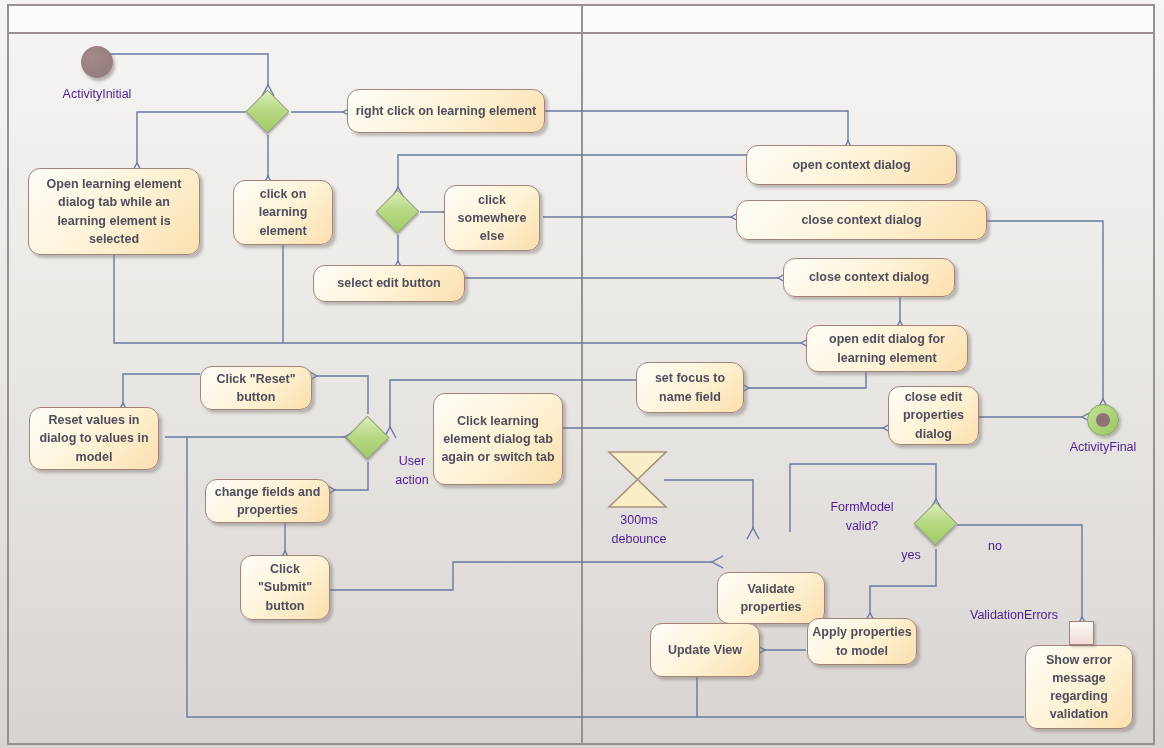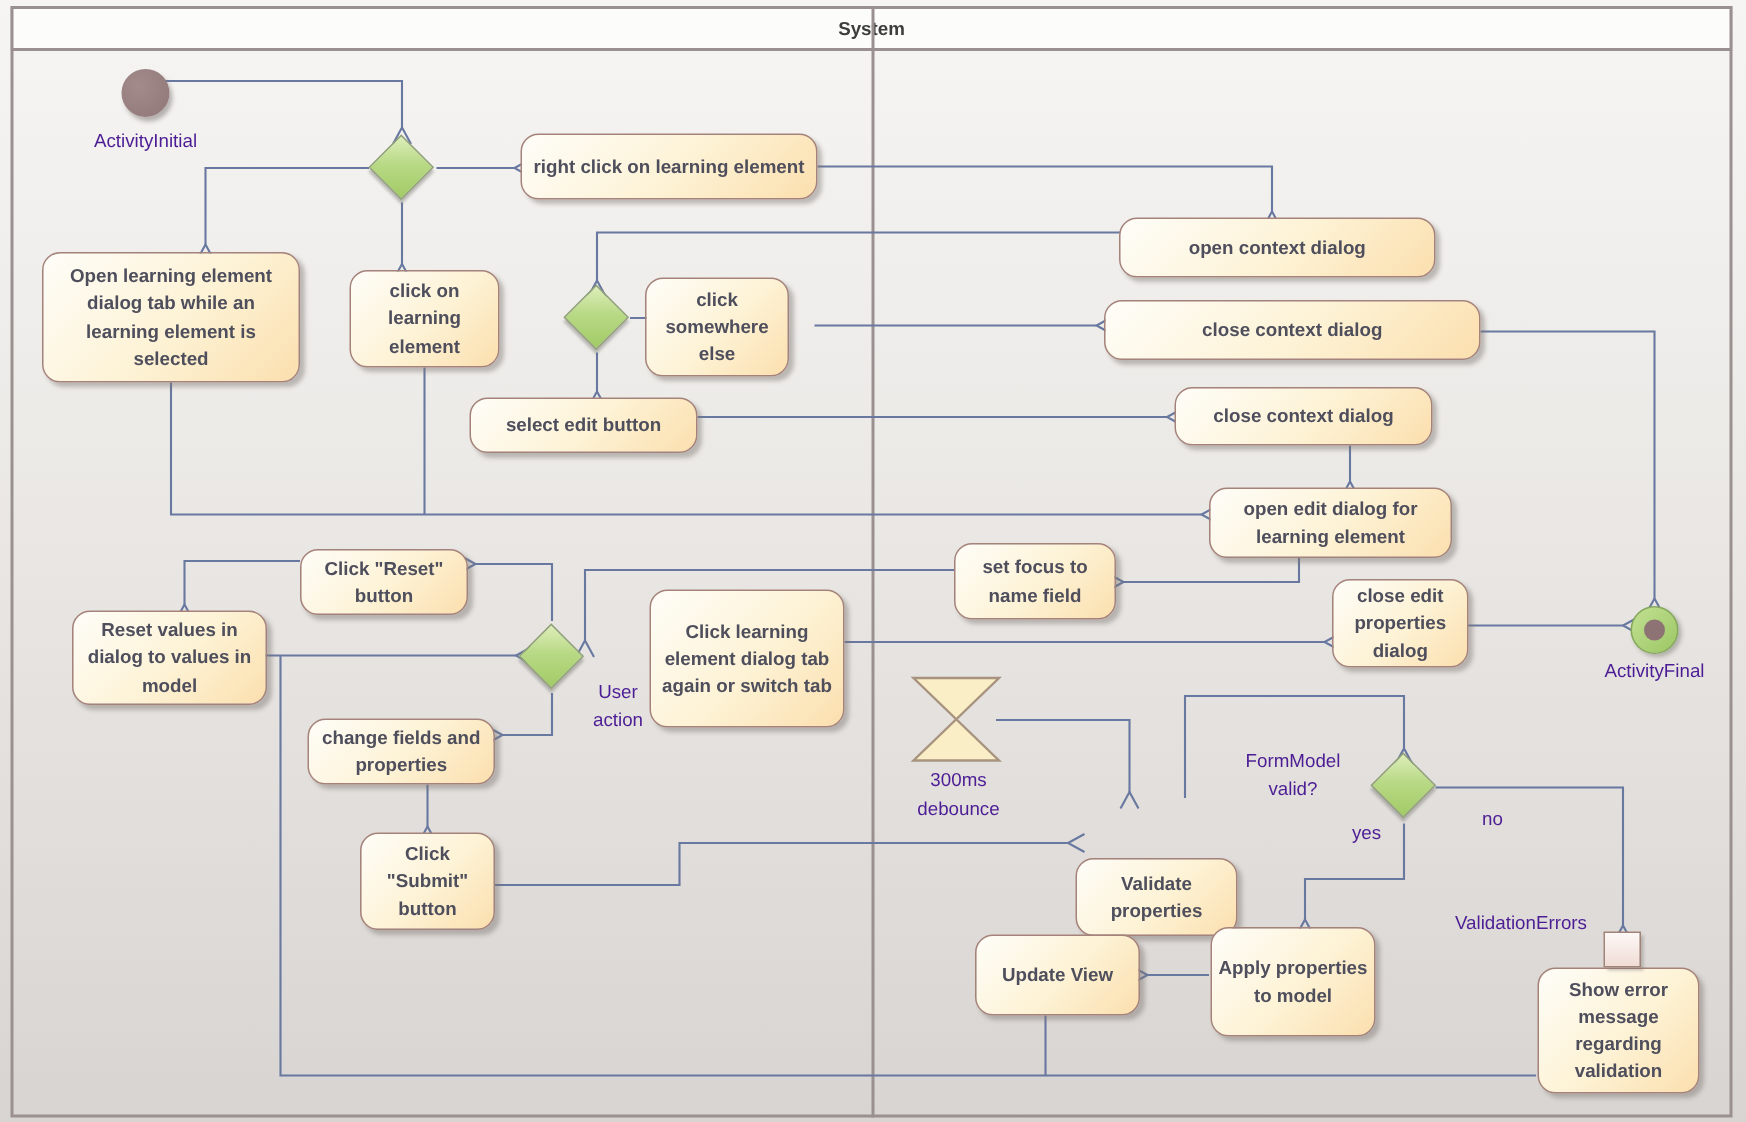--- a/index.html
+++ b/index.html
@@ -64,21 +64,20 @@
   .anno{
     position:absolute;font-size:12.5px;color:#4c1d95;line-height:1.55;
     font-weight:normal;text-align:center;
   }
 </style>
 </head>
 <body>
 
 <div class="frame"></div>
 <div class="lane-header">
-  <div class="lane-title">System</div>
 </div>
 <div class="lane-divider"></div>
 
 <svg class="edges" width="1164" height="748">
   <defs>
     <marker id="arr" viewBox="0 0 14 14" markerWidth="14" markerHeight="14" refX="2" refY="7" orient="auto" markerUnits="userSpaceOnUse">
       <path d="M13,1 L2,7 L13,13" fill="none" stroke="#6878a0" stroke-width="1.4"></path>
     </marker>
   </defs>
   <g fill="none" stroke="#6878a0" stroke-width="1.4">
@@ -123,34 +122,34 @@
 
 <div class="node diamond" style="left:252px;top:96px;"></div>
 <div class="node diamond" style="left:382px;top:196px;"></div>
 <div class="node diamond" style="left:352px;top:422px;"></div>
 <div class="node diamond" style="left:920px;top:508px;"></div>
 
 <div class="node action" style="left:28px;top:168px;width:172px;height:87px;">Open learning element dialog tab while an learning element is selected</div>
 <div class="node action" style="left:233px;top:180px;width:100px;height:65px;">click on learning element</div>
 <div class="node action" style="left:347px;top:89px;width:198px;height:44px;">right click on learning element</div>
 <div class="node action" style="left:746px;top:145px;width:211px;height:40px;">open context dialog</div>
-<div class="node action" style="left:430px;top:185px;width:96px;height:66px;">click somewhere else</div>
+<div class="node action" style="left:444px;top:185px;width:96px;height:66px;">click somewhere else</div>
 <div class="node action" style="left:736px;top:200px;width:251px;height:40px;">close context dialog</div>
 <div class="node action" style="left:313px;top:265px;width:152px;height:37px;">select edit button</div>
 <div class="node action" style="left:783px;top:258px;width:172px;height:39px;">close context dialog</div>
 <div class="node action" style="left:806px;top:325px;width:162px;height:47px;">open edit dialog for learning element</div>
 <div class="node action" style="left:636px;top:362px;width:108px;height:51px;">set focus to name field</div>
 <div class="node action" style="left:888px;top:386px;width:91px;height:59px;">close edit properties dialog</div>
 <div class="node action" style="left:200px;top:366px;width:112px;height:44px;">Click "Reset" button</div>
-<div class="node action" style="left:48px;top:407px;width:130px;height:63px;">Reset values in dialog to values in model</div>
+<div class="node action" style="left:29px;top:407px;width:130px;height:63px;">Reset values in dialog to values in model</div>
 <div class="node action" style="left:433px;top:393px;width:130px;height:92px;">Click learning element dialog tab again or switch tab</div>
 <div class="node action" style="left:205px;top:479px;width:125px;height:44px;">change fields and properties</div>
 <div class="node action" style="left:240px;top:555px;width:90px;height:65px;">Click "Submit" button</div>
 <div class="node action" style="left:717px;top:532px;width:108px;height:52px;margin-top:40px;">Validate properties</div>
-<div class="node action" style="left:807px;top:618px;width:110px;height:73px;text-align:center;">Apply properties to model</div>
+<div class="node action" style="left:807px;top:618px;width:110px;height:47px;text-align:center;">Apply properties to model</div>
 <div class="node action" style="left:650px;top:623px;width:110px;height:54px;">Update View</div>
 <div class="node action" style="left:1025px;top:645px;width:108px;height:84px;">Show error message regarding validation</div>
 
 <div class="node pin" style="left:1069px;top:621px;width:25px;height:24px;"></div>
 
 <div class="node final" style="left:1087px;top:404px;">
     <div class="dot"></div>
   </div>
 <div class="anno" style="left:1053px;top:438px;width:100px;">ActivityFinal</div>
 

